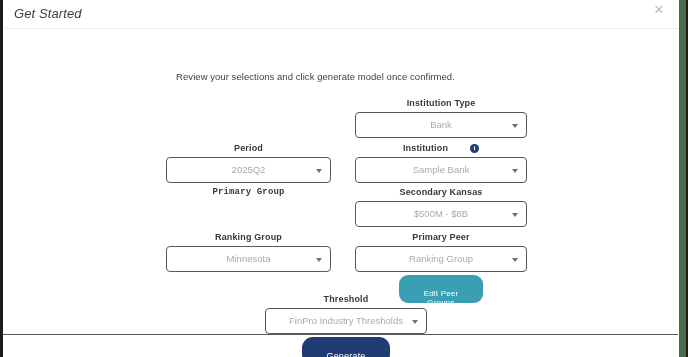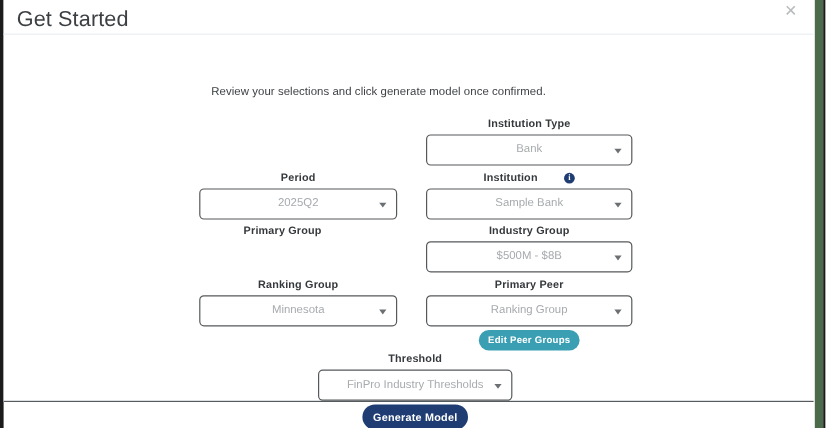--- a/index.html
+++ b/index.html
@@ -56,23 +56,24 @@
   .modal-header {
     position: relative;
     height: 29px;
     border-bottom: 1px solid #eceeef;
     box-sizing: border-box;
   }
   .modal-title {
     position: absolute;
     left: 11px;
     top: 6px;
-    font-size: 18px;
+    font-size: 13px;
     color: #3c4043;
     letter-spacing: .1px;
+    font-style: italic;
   }
   .close-icon {
     position: absolute;
     right: 12px;
     top: 3px;
     width: 14px;
     height: 14px;
     color: #b9bcbe;
     font-size: 13px;
     line-height: 14px;
@@ -164,38 +165,38 @@
     width: 0; height: 0;
     border-left: 3.5px solid transparent;
     border-right: 3.5px solid transparent;
     border-top: 4px solid #6c7073;
   }
 
   
   #f-institution-type { left: 352px; top: 69px; width: 172px; }
   #f-period           { left: 163px; top: 114px; }
   #f-institution      { left: 352px; top: 114px; width: 172px; }
-  #f-primary-group    { left: 150px; top: 158px; }
+  #f-primary-group    { left: 163px; top: 158px; font-family: Liberation Mono, monospace; }
   #f-secondary-group  { left: 352px; top: 158px; width: 172px; }
   #f-ranking-group    { left: 163px; top: 203px; }
   #f-primary-peer     { left: 352px; top: 203px; width: 172px; }
   #f-threshold        { left: 262px; top: 265px; width: 162px; }
 
   
   .btn {
     position: absolute;
     border: none;
     border-radius: 13px;
     color: #ffffff;
-    font-weight: bold;
+    font-weight: normal;
     font-size: 9px;
     letter-spacing: .2px;
     cursor: pointer;
     font-family: "Liberation Sans", sans-serif;
-    padding: 4px;
+    padding: 14px;
   }
   #btn-edit-peer {
     left: 396px;
     top: 246px;
     width: 84px;
     height: 17px;
     background: #3a9fb2;
     border-radius: 9px;
     font-size: 8px;
   }
@@ -252,21 +253,21 @@
           <span class="select-value">Sample Bank</span>
           <span class="caret"></span>
         </div>
       </div>
 
       <div class="field" id="f-primary-group">
         <span class="field-label">Primary Group</span>
       </div>
 
       <div class="field" id="f-secondary-group">
-        <span class="field-label">Industry Group</span>
+        <span class="field-label">Secondary Kansas</span>
         <div class="select">
           <span class="select-value">$500M - $8B</span>
           <span class="caret"></span>
         </div>
       </div>
 
       <div class="field" id="f-ranking-group">
         <span class="field-label">Ranking Group</span>
         <div class="select">
           <span class="select-value">Minnesota</span>

